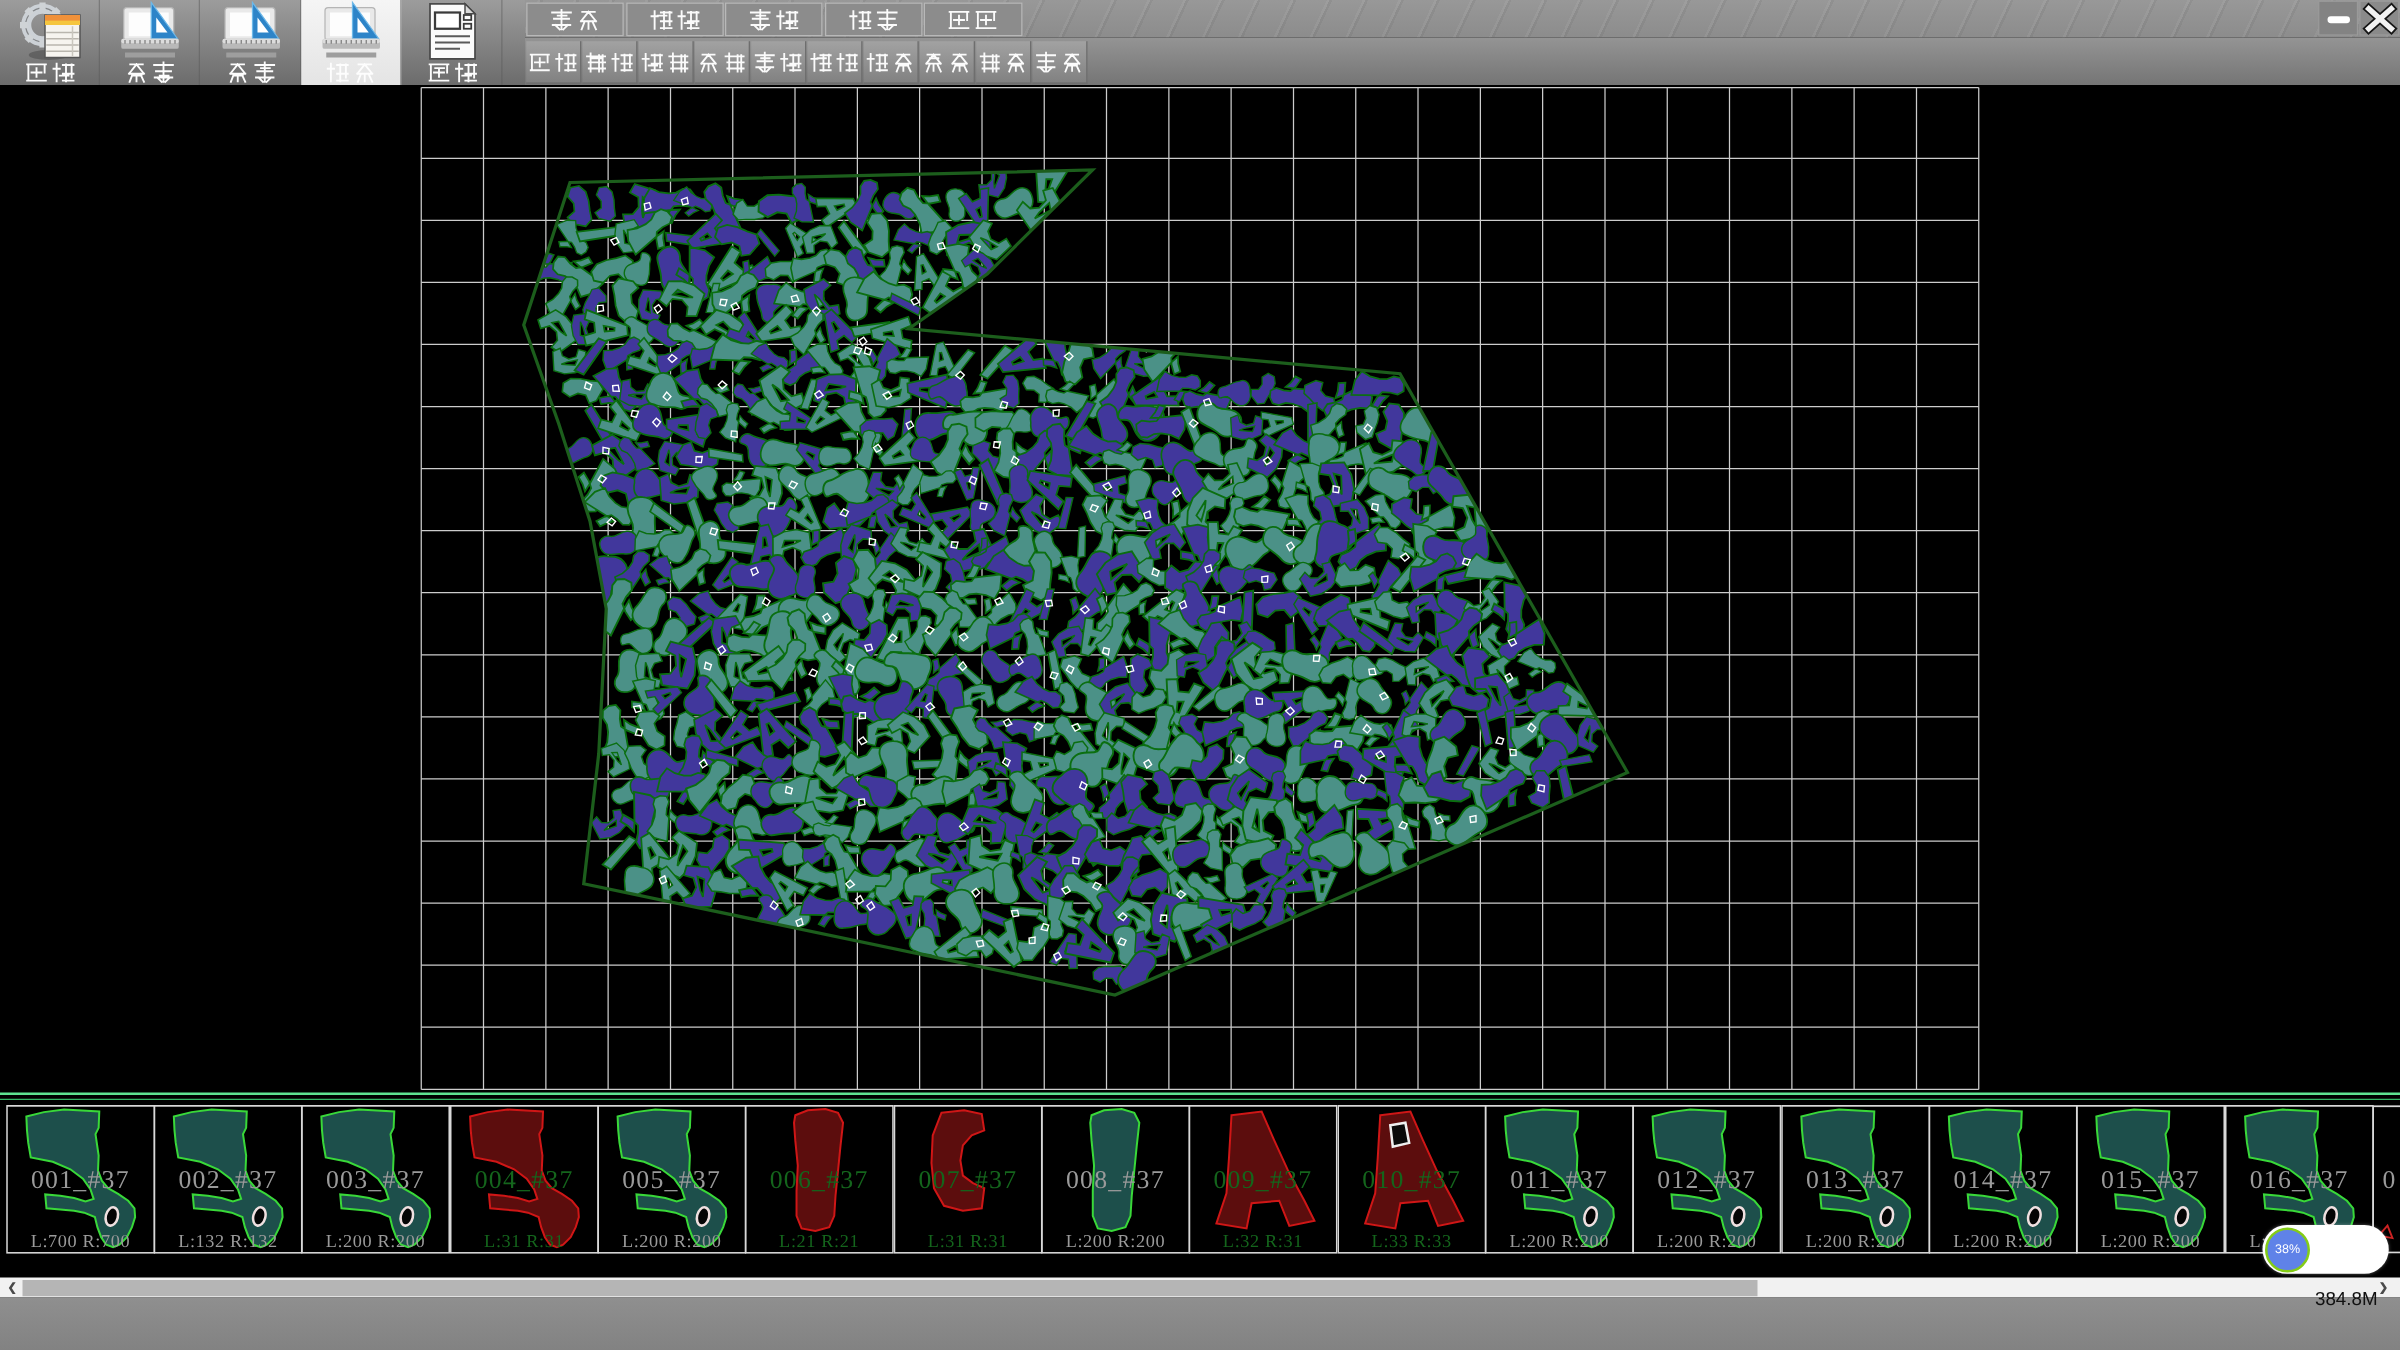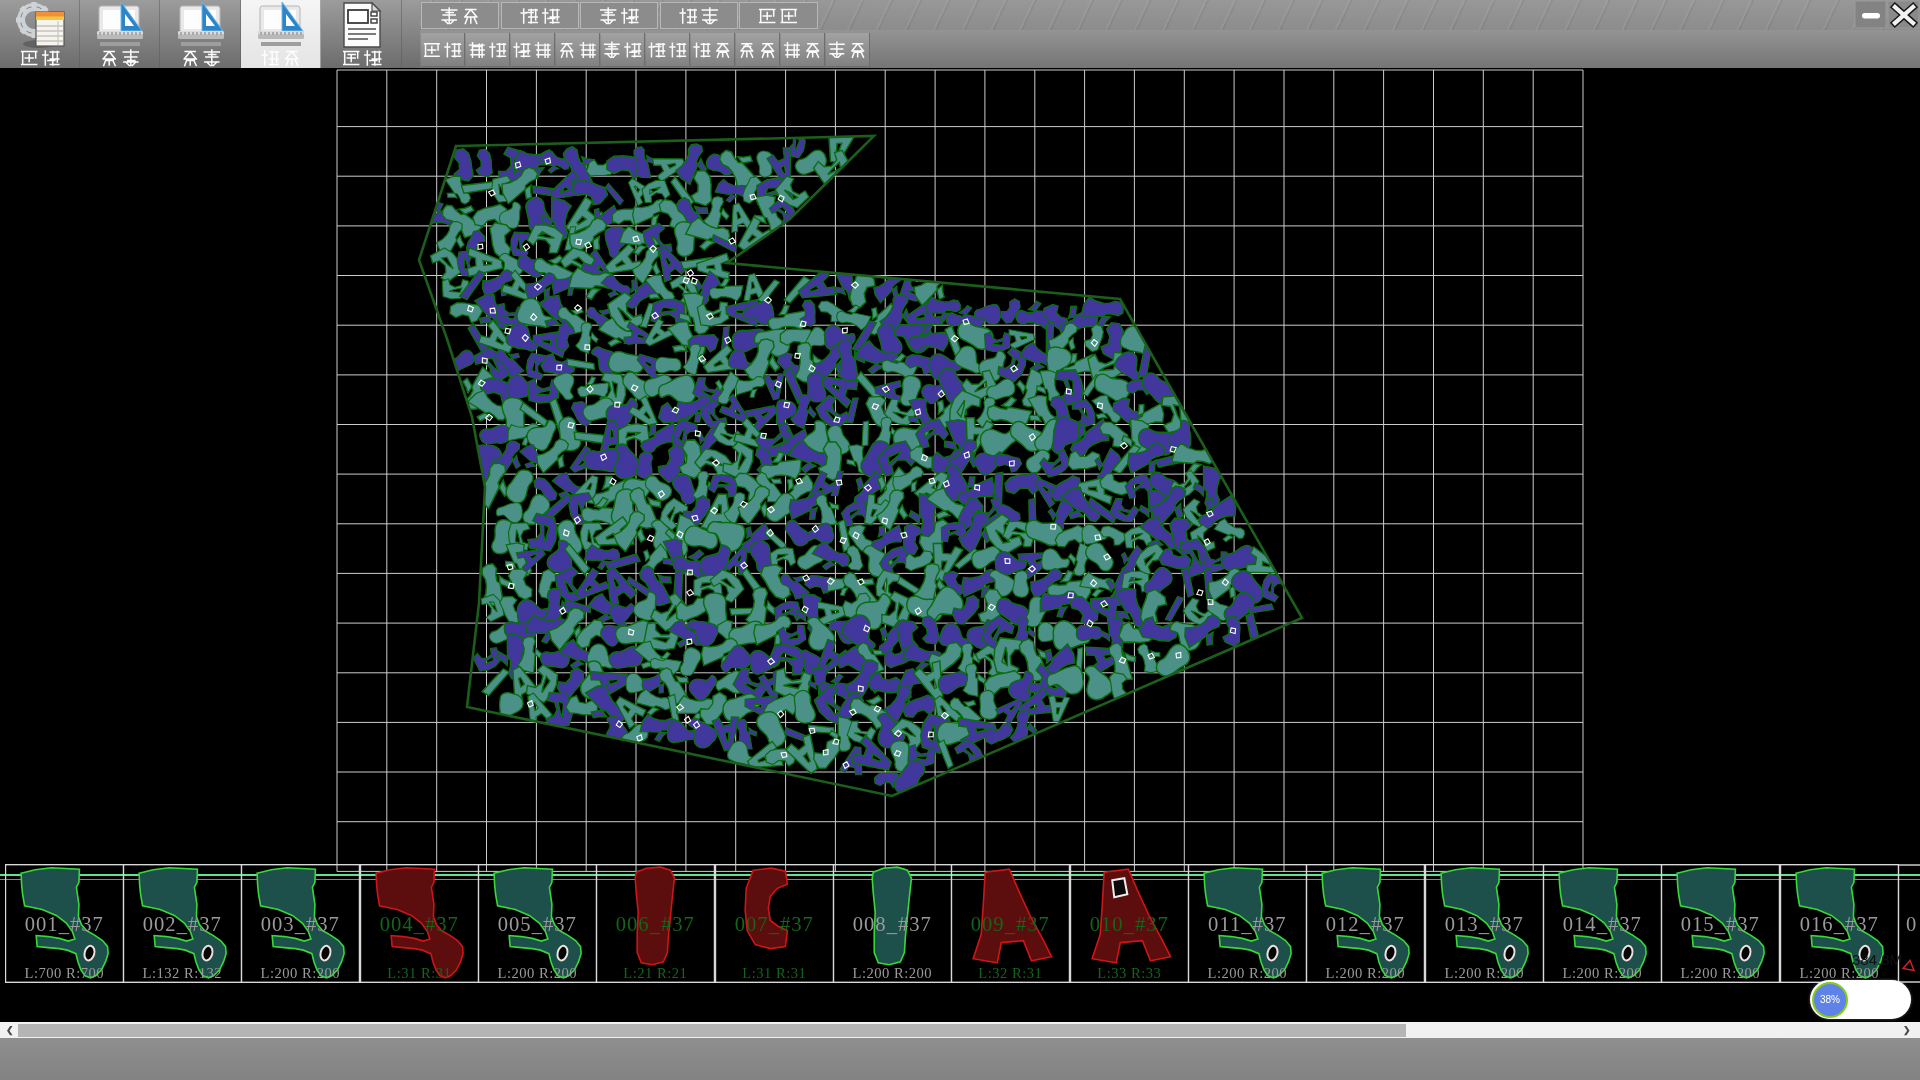--- a/index.html
+++ b/index.html
@@ -9,31 +9,31 @@
 #iconarea{position:absolute;left:0;top:0;width:420px;height:68px;background:linear-gradient(#9c9c9c,#6c6c6c)}
 .icell{position:absolute;top:0;width:80.4px;height:68px;border-right:1px solid rgba(90,90,90,.5);text-align:center}
 .icell.active{background:linear-gradient(#f5f5f5,#e4e4e4)}
 .iico{position:absolute;left:12px;top:0}
 .ilabel{position:absolute;left:10px;top:46px}
 .tab{position:absolute;top:2px;height:27px;background:#8c8c8c;border:1px solid #b8b8b8;display:flex;align-items:center;justify-content:center}
 .btn2{position:absolute;top:33px;height:34px;width:43.5px;background:linear-gradient(#a2a2a2,#818181);
  border-right:1.5px solid #6e6e6e;border-bottom:1px solid #6e6e6e;display:flex;align-items:center;justify-content:center}
 #winbtns{position:absolute;left:1854px;top:0}
 #canvas{position:absolute;left:0;top:68px}
-#strip{position:absolute;left:0;top:864px;width:1684px;height:119px}
+#strip{position:absolute;left:0;top:884px;width:1684px;height:119px}
 .cell{position:absolute;top:0}
 #sep1{position:absolute;left:0;top:873.8px;width:1920px;height:1.9px;background:#5fe392}
 #sep2{position:absolute;left:0;top:878.6px;width:1920px;height:1.7px;background:#35b665}
 #sbar{position:absolute;left:0;top:1022px;width:1920px;height:16px;background:#f1f1f1}
 #sthumb{position:absolute;left:18px;top:1023.5px;width:1388px;height:13px;background:#b5b5b5}
 #bgray{position:absolute;left:0;top:1038px;width:1920px;height:42px;background:linear-gradient(#8f8f8f,#828282)}
 #pill{position:absolute;left:1810px;top:980px;width:101px;height:39px;background:#fff;border-radius:20px;box-shadow:0 0 3px rgba(255,255,255,.35)}
 #pillc{position:absolute;left:1812px;top:981.5px;width:36px;height:36px;border-radius:50%;background:#5f82e8;border:2px solid #84cc16;
  color:#fff;font-family:"Liberation Sans",sans-serif;font-size:10px;display:flex;align-items:center;justify-content:center}
-#pillt{position:absolute;left:1852px;top:940px;width:56px;height:39px;color:#111;font-family:"Liberation Sans",sans-serif;font-size:15px;display:flex;align-items:center}
+#pillt{position:absolute;left:1852px;top:1020px;width:56px;height:39px;color:#111;font-family:"Liberation Sans",sans-serif;font-size:15px;display:flex;align-items:center}
 .arr{position:absolute;top:1022px;font-family:"Liberation Sans",sans-serif;font-size:9px;font-weight:bold;color:#4a4a4a;line-height:16px}
 </style></head><body>
 <div id="tbar">
     <div id="tb-top"></div>
     <div id="tb-bot"></div>
     <div id="iconarea">
       <div class="icell" style="left:0px">
         <svg class="iico" width="56" height="50" viewBox="0 0 56 50">
 <g>
 <circle cx="22" cy="20" r="13" fill="none" stroke="#ccd1d6" stroke-width="8"></circle>

